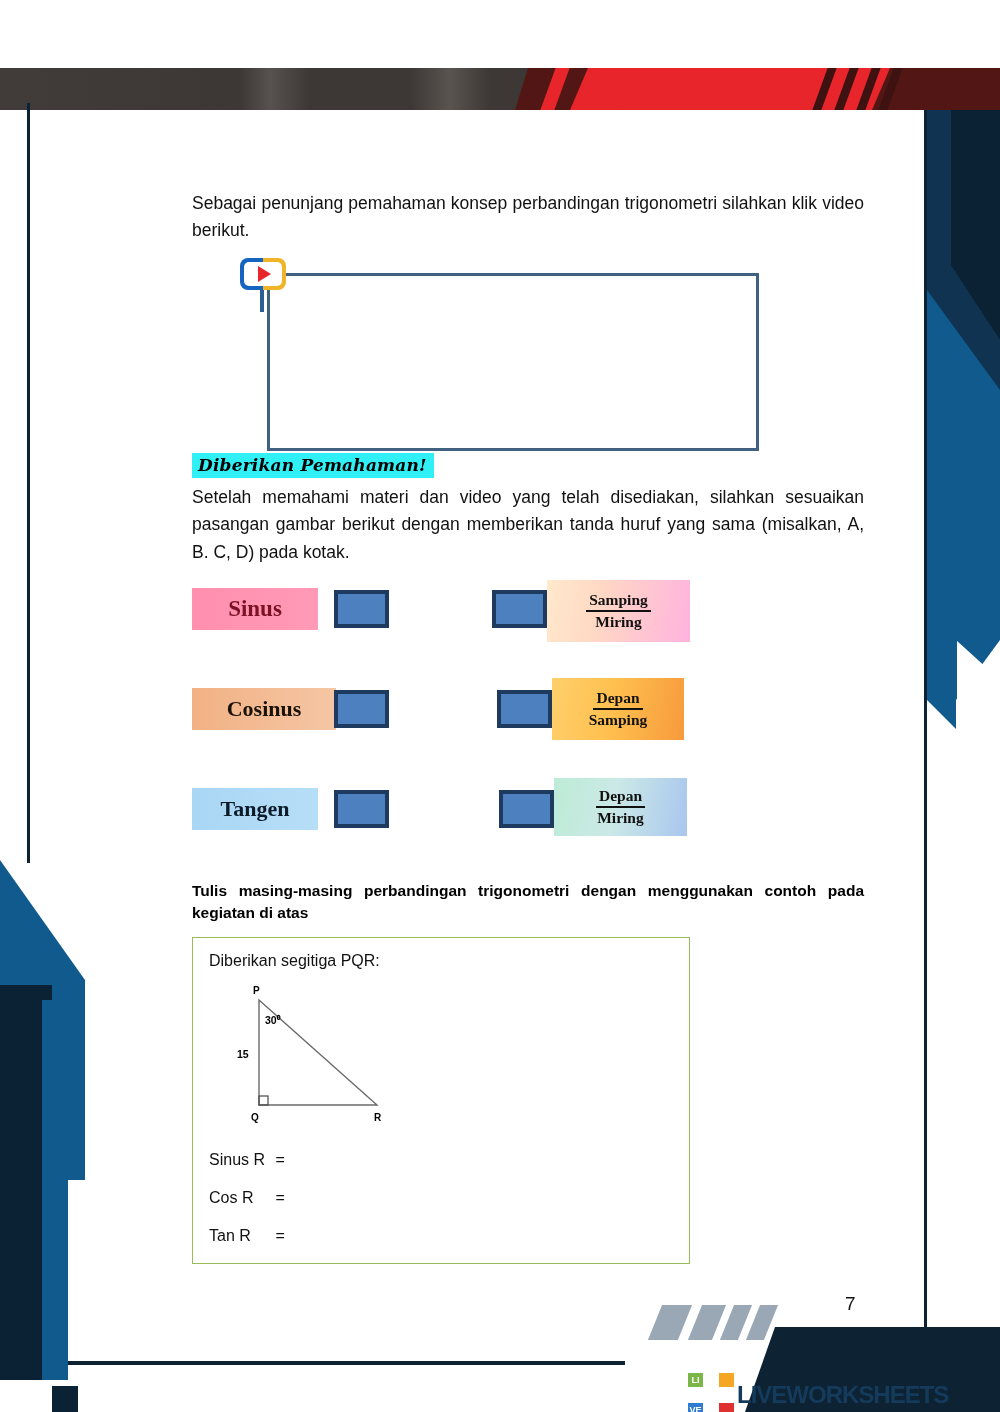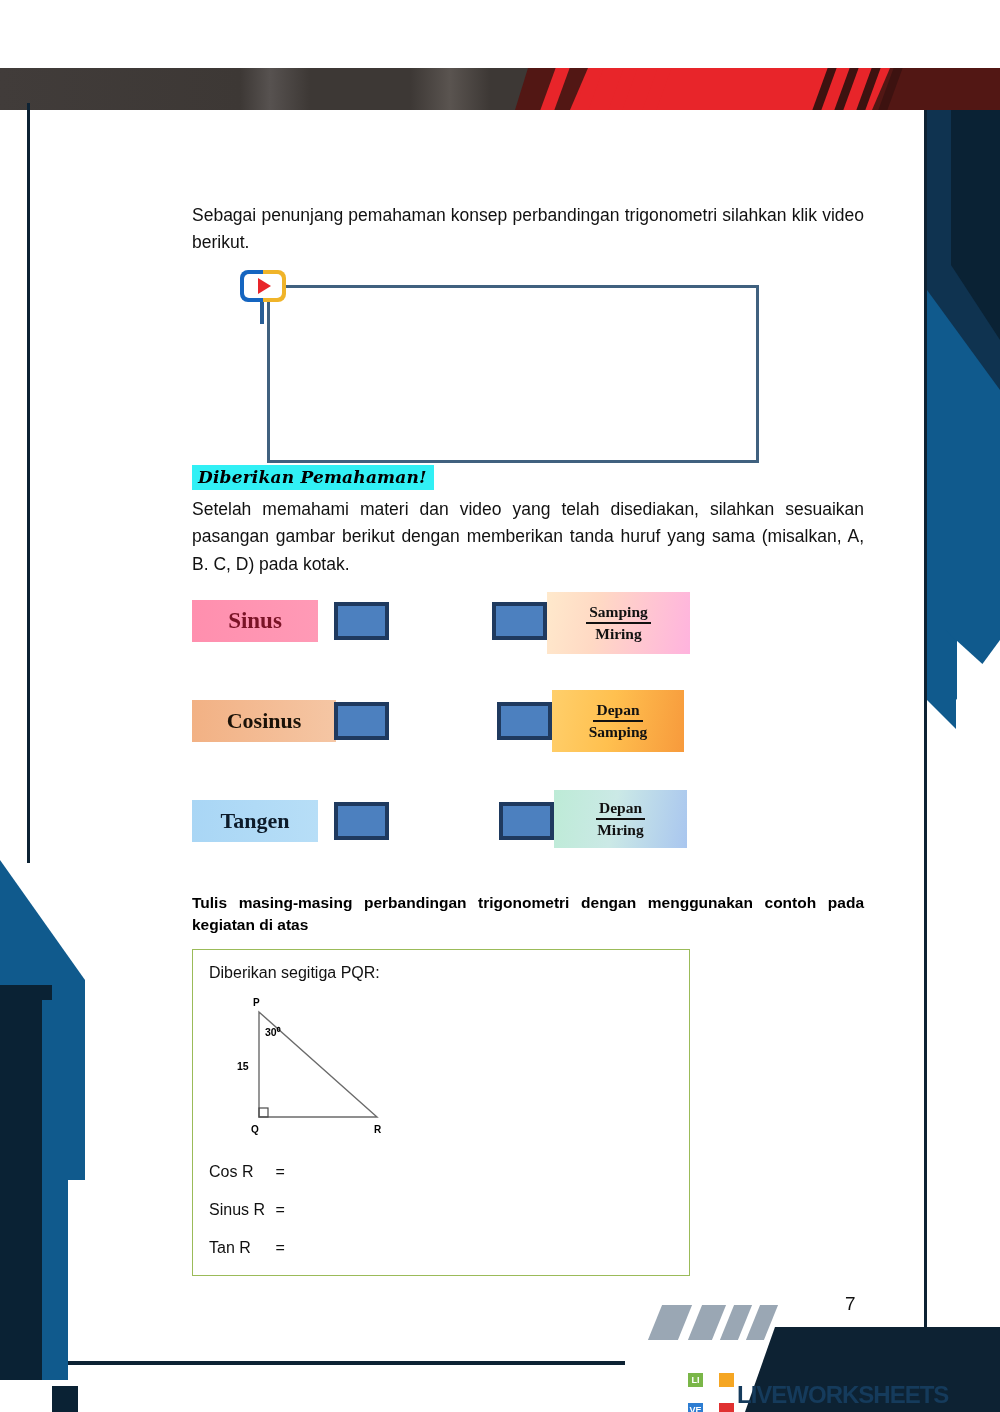--- a/index.html
+++ b/index.html
@@ -46,21 +46,21 @@
 
   
   .arrows{position:absolute;left:655px;top:1305px;width:150px;height:35px;}
   .arrow{position:absolute;top:0;height:35px;background:#9aa7b4;transform:skewX(-22deg);}
   .br-navy{position:absolute;left:745px;top:1327px;width:255px;height:85px;background:#0d2233;
            clip-path:polygon(30px 0,255px 0,255px 85px,0 85px);}
 
   
   .content{position:absolute;left:192px;top:190px;width:672px;}
 
-  .para{font-size:17.5px;line-height:1.55;text-align:justify;color:#111;margin-top:12px;}
+  .para{font-size:17.5px;line-height:1.55;text-align:justify;color:#111;}
 
   .video-wrap{position:relative;height:195px;margin-top:14px;}
   .video-frame{position:absolute;left:75px;top:15px;width:492px;height:178px;
                border:3px solid #40617f;background:#fff;box-sizing:border-box;}
   .play-btn{position:absolute;left:48px;top:0;width:46px;height:32px;border-radius:8px;
             background:linear-gradient(90deg,#1565c0 50%,#f0b429 50%);
             display:flex;align-items:center;justify-content:center;z-index:3;}
   .play-inner{width:38px;height:24px;border-radius:5px;background:#fff;
               display:flex;align-items:center;justify-content:center;}
   .play-tri{width:0;height:0;border-left:13px solid #e8252a;border-top:8px solid transparent;
@@ -233,26 +233,26 @@
         <rect x="42" y="114" width="9" height="9" fill="none" stroke="#4a4a4a" stroke-width="1.2"></rect>
         <text x="36" y="12" font-size="10" font-weight="bold" font-family="Liberation Sans, sans-serif">P</text>
         <text x="34" y="139" font-size="10" font-weight="bold" font-family="Liberation Sans, sans-serif">Q</text>
         <text x="157" y="139" font-size="10" font-weight="bold" font-family="Liberation Sans, sans-serif">R</text>
         <text x="48" y="42" font-size="10.5" font-weight="bold" font-family="Liberation Sans, sans-serif">30⁰</text>
         <text x="20" y="76" font-size="10.5" font-weight="bold" font-family="Liberation Sans, sans-serif">15</text>
       </svg>
     </div>
 
     <div class="ans-line">
-      <span class="lbl">Cos R</span>
+      <span class="lbl">Sinus R</span>
       <span>=</span>
       <span></span>
     </div>
     <div class="ans-line">
-      <span class="lbl">Sinus R</span>
+      <span class="lbl">Cos R</span>
       <span>=</span>
       <span></span>
     </div>
     <div class="ans-line">
       <span class="lbl">Tan R</span>
       <span>=</span>
       <span></span>
     </div>
   </div>
 

